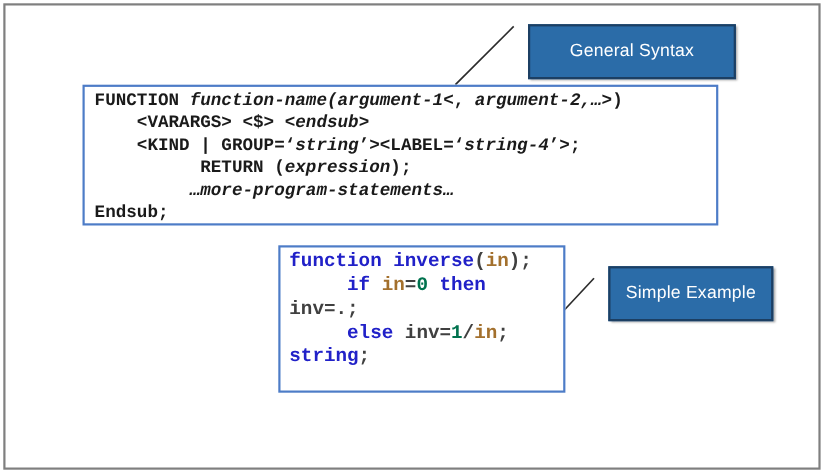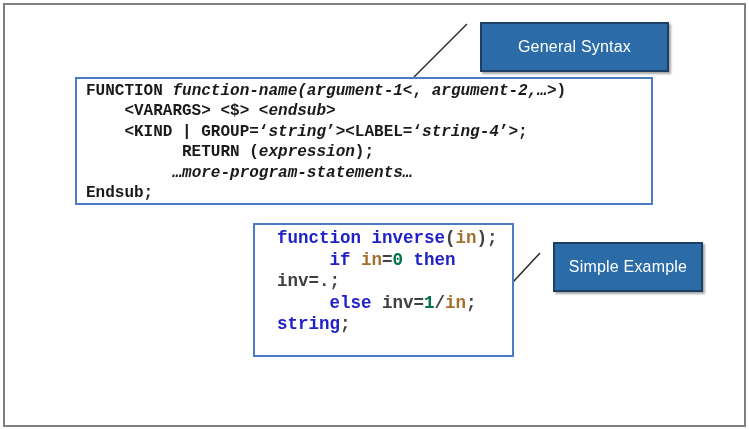--- a/index.html
+++ b/index.html
@@ -26,21 +26,21 @@
     border:2px solid var(--code_border,#4d7cc7);
     font-family:"Liberation Mono",monospace;font-weight:bold;
     color:var(--code_text,#1a1a1a);box-sizing:border-box;
   }
   #syntax-box{
     left:75px;top:77px;width:578px;height:128px;
     font-size:16px;line-height:20.4px;padding:2px 0 0 9px;
   }
   #example-box{
     left:253px;top:223px;width:261px;height:134px;
-    font-size:17.5px;line-height:21.5px;padding:3px 0 0 22px;
+    font-size:17.5px;line-height:21.5px;padding:3px 0 0 8px;
   }
   .code-line{white-space:pre;}
   .st-up{font-style:normal;}
   .st-it{font-style:italic;}
   .st-k{color:var(--keyword,#2121c8);}
   .st-v{color:var(--variable,#a3702d);}
   .st-n{color:var(--number,#00724e);}
   .st-p{color:var(--punct,#404040);}
 </style>
 </head>

